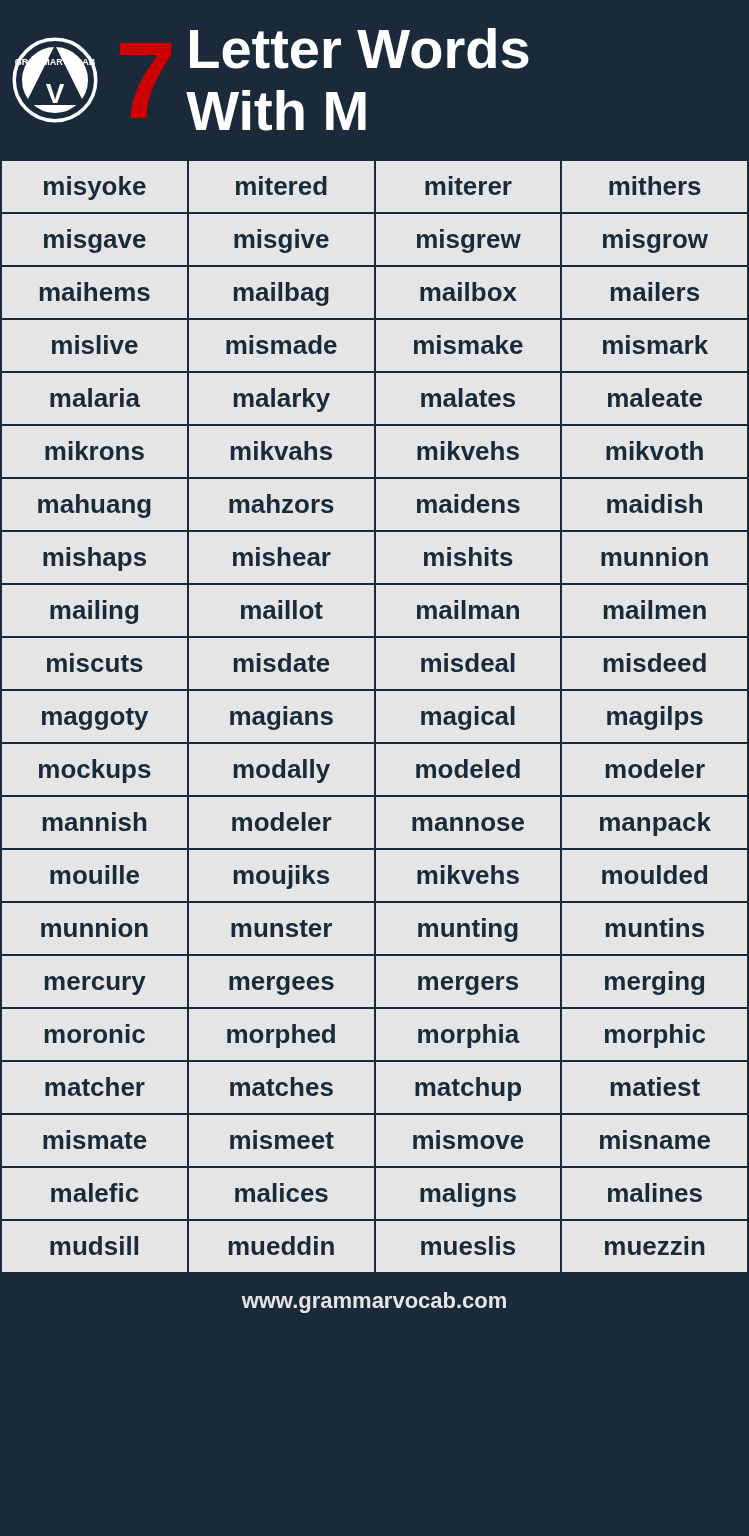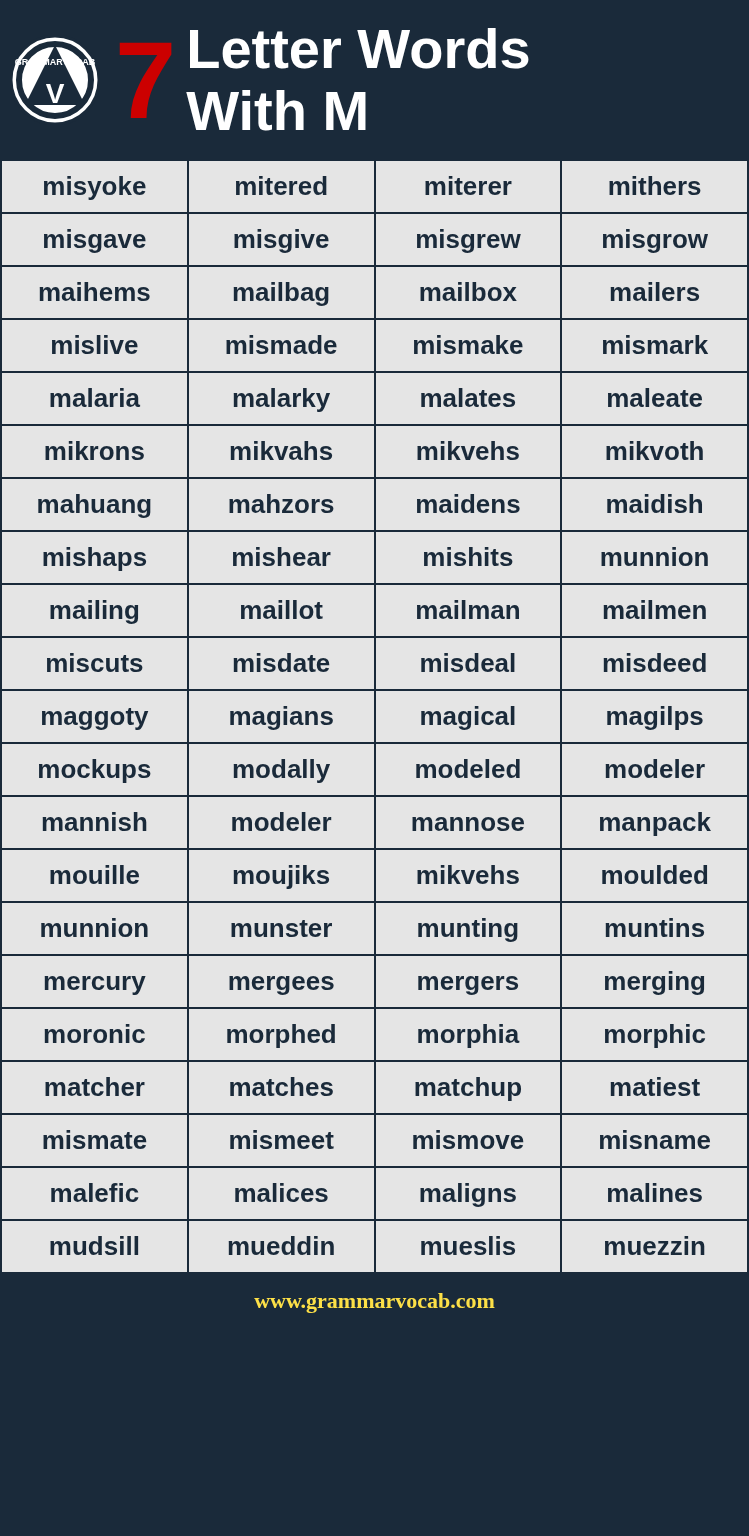--- a/index.html
+++ b/index.html
@@ -52,24 +52,23 @@
       font-weight: 600;
       color: #1a2a3a;
       padding: 10px 4px;
       width: 25%;
     }
 
     .footer {
       background: #1a2a3a;
       text-align: center;
       padding: 14px;
-      color: #fde047;
+      color: #e5e5e5;
       font-size: 22px;
       font-weight: 700;
-      font-family: Liberation Serif, serif;
     }
   </style>
 </head>
 <body>
 
 <div class="header">
 
   <svg class="logo" viewBox="0 0 90 90" xmlns="http://www.w3.org/2000/svg">
     <circle cx="45" cy="45" r="44" fill="white" stroke="#1a2a3a" stroke-width="3"></circle>
     <circle cx="45" cy="45" r="36" fill="none" stroke="#1a2a3a" stroke-width="6"></circle>

